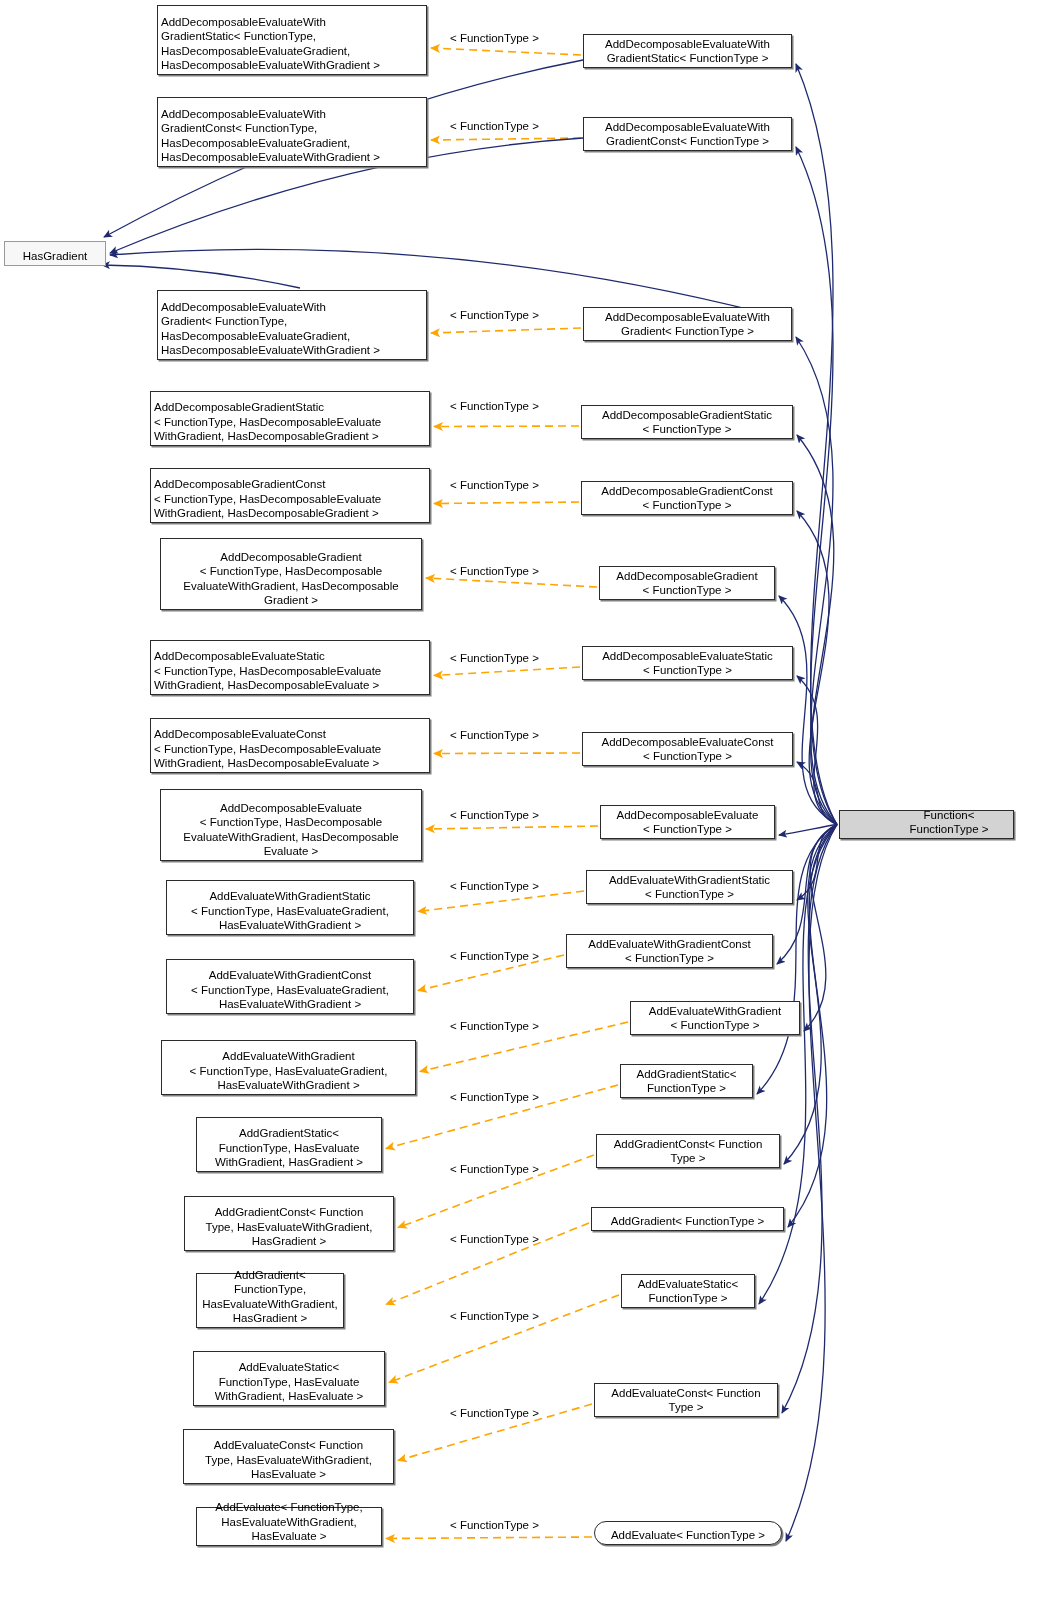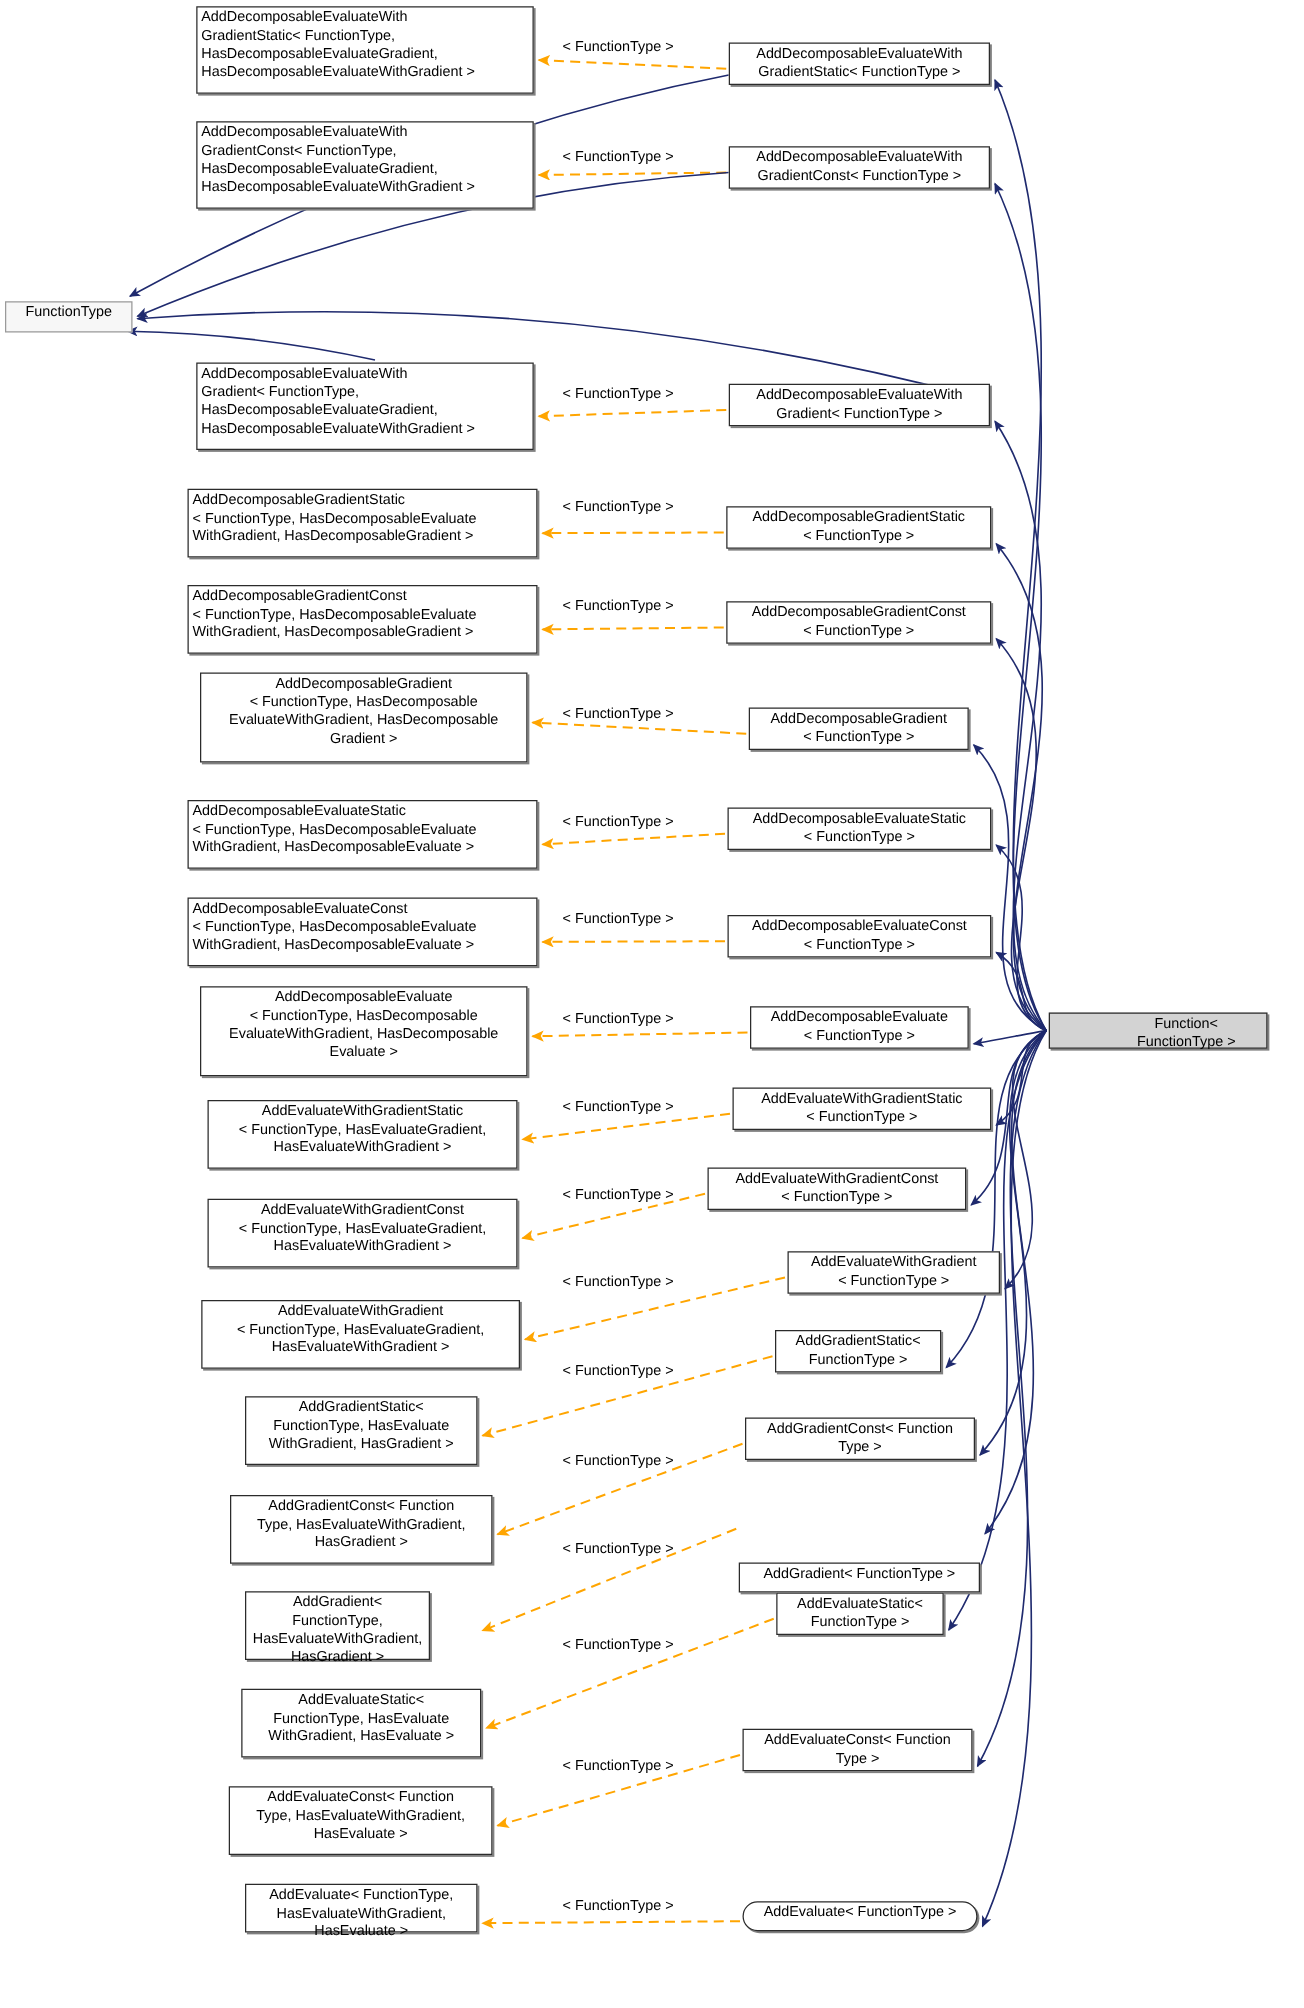--- a/index.html
+++ b/index.html
@@ -27,21 +27,21 @@
   .node {
     position: absolute;
     box-sizing: border-box;
     border: 1px solid #2b2b2b;
     background: #ffffff;
     color: #000000;
     font-size: 11.5px;
     line-height: 14.6px;
     text-align: center;
     display: flex;
-    align-items: flex-start;
+    align-items: flex-end;
     justify-content: center;
     padding: 1px 3px;
     box-shadow: 1.5px 1.5px 0 #808080;
     white-space: pre-line;
     z-index: 3;
   }
   .node.root {
     background: #d3d3d3;
     border: 1px solid #2b2b2b;
   }
@@ -117,21 +117,21 @@
     <g id="base-edges" stroke="#1f2a6e" stroke-width="1.3" fill="none" marker-end="url(#arrowBlue)">
         <path d="M583,60 Q343.5,106.5 104,237"></path>
         <path d="M583,138 Q346.5,153.5 110,253"></path>
         <path d="M790,320 Q450,229.5 110,255"></path>
         <path d="M300,288 Q201,266.5 102,265"></path>
       </g>
   </svg>
 
   <div id="node-layer">
       <div class="node root" style="left: 839px; top: 810px; width: 175px; height: 29px; padding-left: 48px;"><span>Function&lt; FunctionType &gt;</span></div>
-      <div class="node plain" style="left: 4px; top: 241px; width: 102px; height: 25px;"><span>FunctionType</span></div>
+      <div class="node plain" style="left: 4px; top: 241px; width: 102px; height: 25px;"><span>HasGradient</span></div>
       <div class="node" style="left: 583px; top: 34px; width: 209px; height: 34px;"><span>AddDecomposableEvaluateWith
 GradientStatic&lt; FunctionType &gt;</span></div>
       <div class="node" style="left: 583px; top: 117px; width: 209px; height: 34px;"><span>AddDecomposableEvaluateWith
 GradientConst&lt; FunctionType &gt;</span></div>
       <div class="node" style="left: 583px; top: 307px; width: 209px; height: 34px;"><span>AddDecomposableEvaluateWith
 Gradient&lt; FunctionType &gt;</span></div>
       <div class="node" style="left: 581px; top: 405px; width: 212px; height: 34px;"><span>AddDecomposableGradientStatic
 &lt; FunctionType &gt;</span></div>
       <div class="node" style="left: 581px; top: 481px; width: 212px; height: 34px;"><span>AddDecomposableGradientConst
 &lt; FunctionType &gt;</span></div>
@@ -146,21 +146,21 @@
       <div class="node" style="left: 586px; top: 870px; width: 207px; height: 34px;"><span>AddEvaluateWithGradientStatic
 &lt; FunctionType &gt;</span></div>
       <div class="node" style="left: 566px; top: 934px; width: 207px; height: 34px;"><span>AddEvaluateWithGradientConst
 &lt; FunctionType &gt;</span></div>
       <div class="node" style="left: 630px; top: 1001px; width: 170px; height: 34px;"><span>AddEvaluateWithGradient
 &lt; FunctionType &gt;</span></div>
       <div class="node" style="left: 620px; top: 1064px; width: 133px; height: 34px;"><span>AddGradientStatic&lt;
 FunctionType &gt;</span></div>
       <div class="node" style="left: 596px; top: 1134px; width: 184px; height: 34px;"><span>AddGradientConst&lt; Function
 Type &gt;</span></div>
-      <div class="node" style="left: 591px; top: 1207px; width: 193px; height: 24px; margin-top: 43px;"><span>AddGradient&lt; FunctionType &gt;</span></div>
+      <div class="node" style="left: 591px; top: 1207px; width: 193px; height: 24px;"><span>AddGradient&lt; FunctionType &gt;</span></div>
       <div class="node" style="left: 621px; top: 1274px; width: 134px; height: 34px;"><span>AddEvaluateStatic&lt;
 FunctionType &gt;</span></div>
       <div class="node" style="left: 594px; top: 1383px; width: 184px; height: 34px;"><span>AddEvaluateConst&lt; Function
 Type &gt;</span></div>
       <div class="node" style="left: 594px; top: 1521px; width: 188px; height: 24px; border-radius: 12px;"><span>AddEvaluate&lt; FunctionType &gt;</span></div>
       <div class="node" style="left: 157px; top: 5px; width: 270px; height: 70px; text-align: left; justify-content: flex-start;"><span>AddDecomposableEvaluateWith
 GradientStatic&lt; FunctionType,
  HasDecomposableEvaluateGradient,
  HasDecomposableEvaluateWithGradient &gt;</span></div>
       <div class="node" style="left: 157px; top: 97px; width: 270px; height: 70px; text-align: left; justify-content: flex-start;"><span>AddDecomposableEvaluateWith

